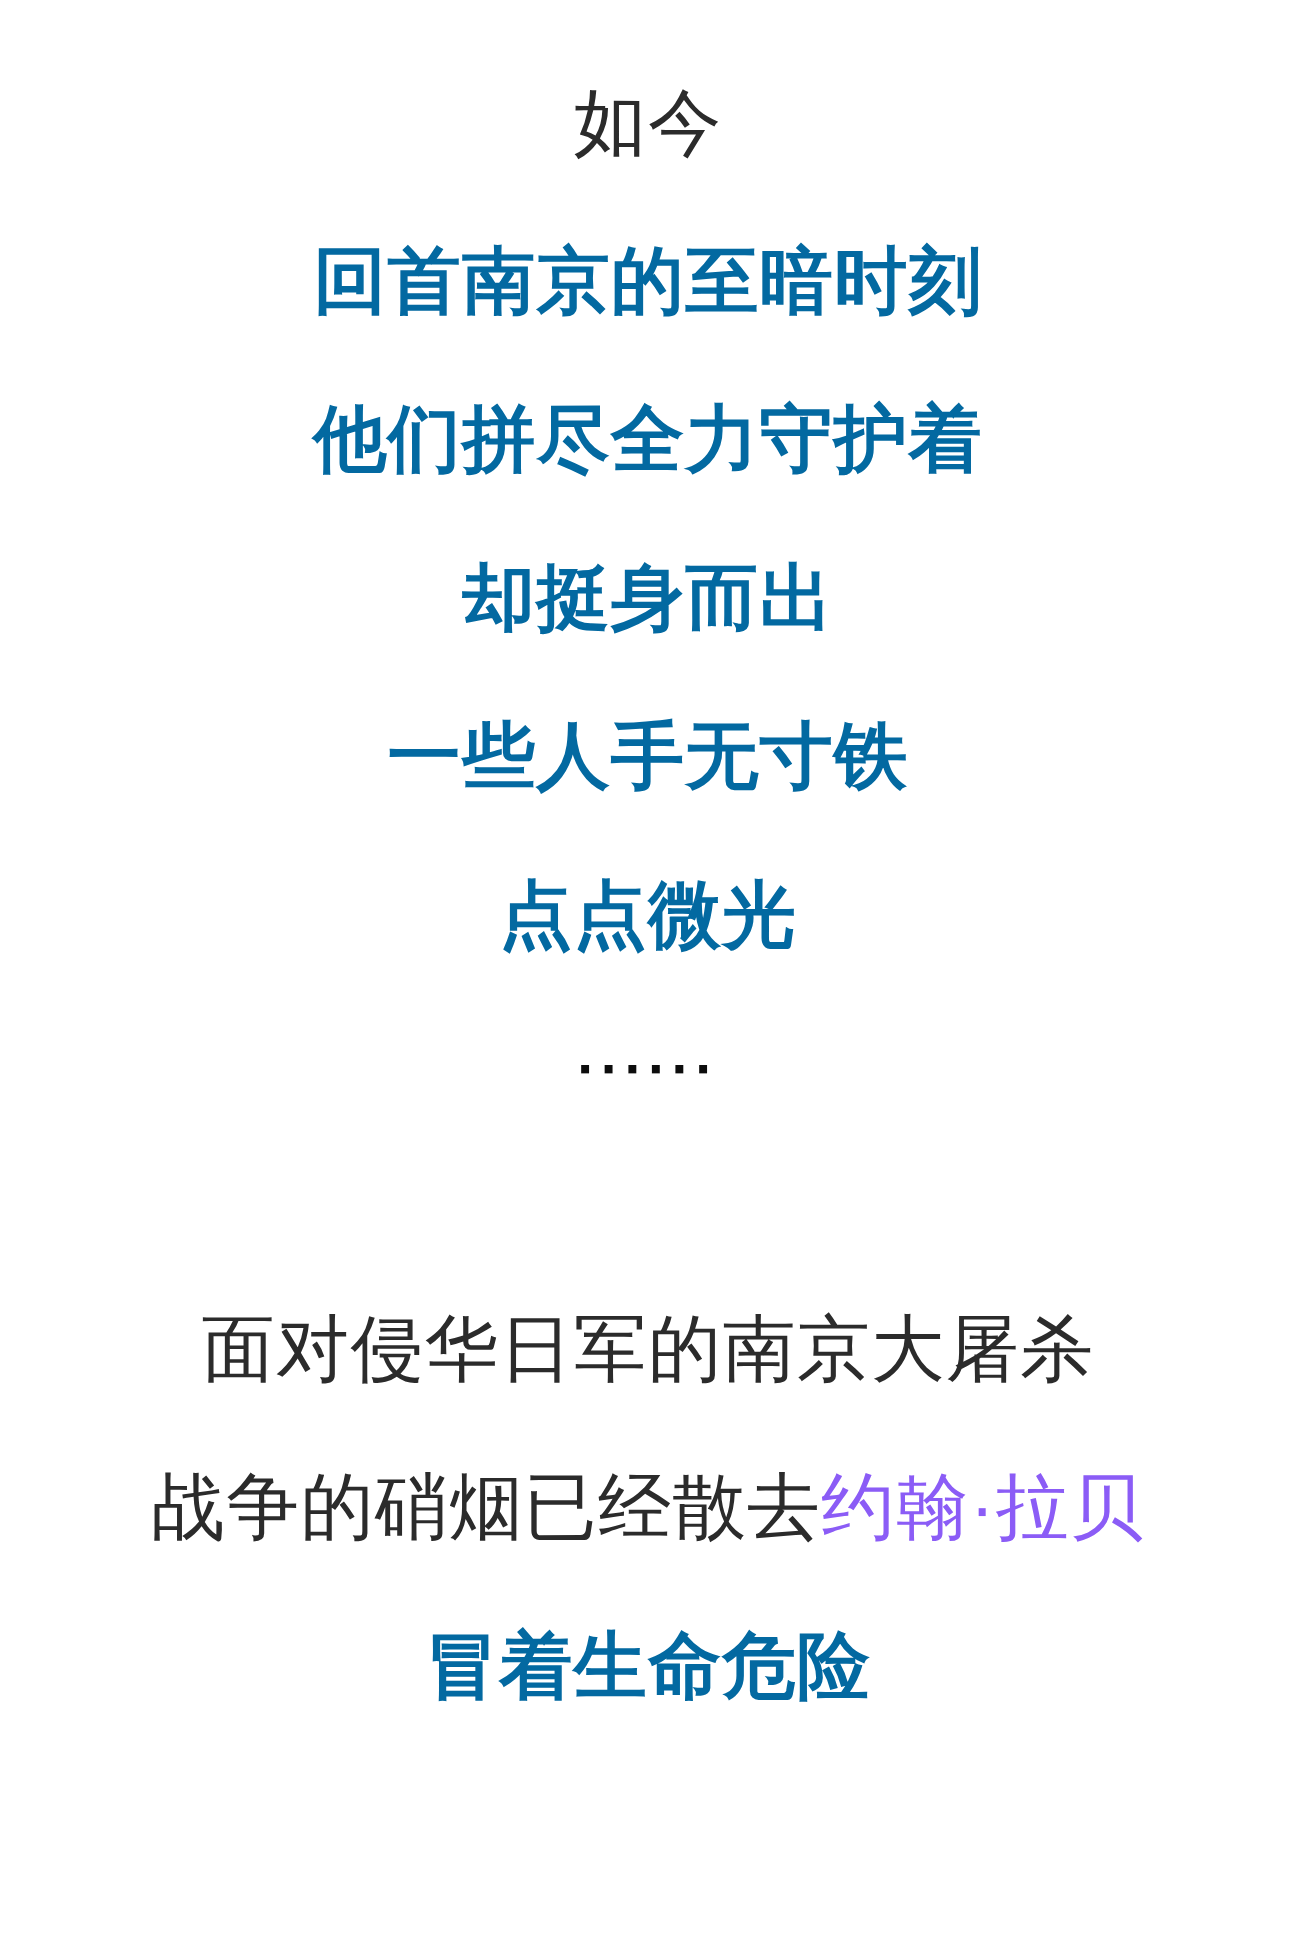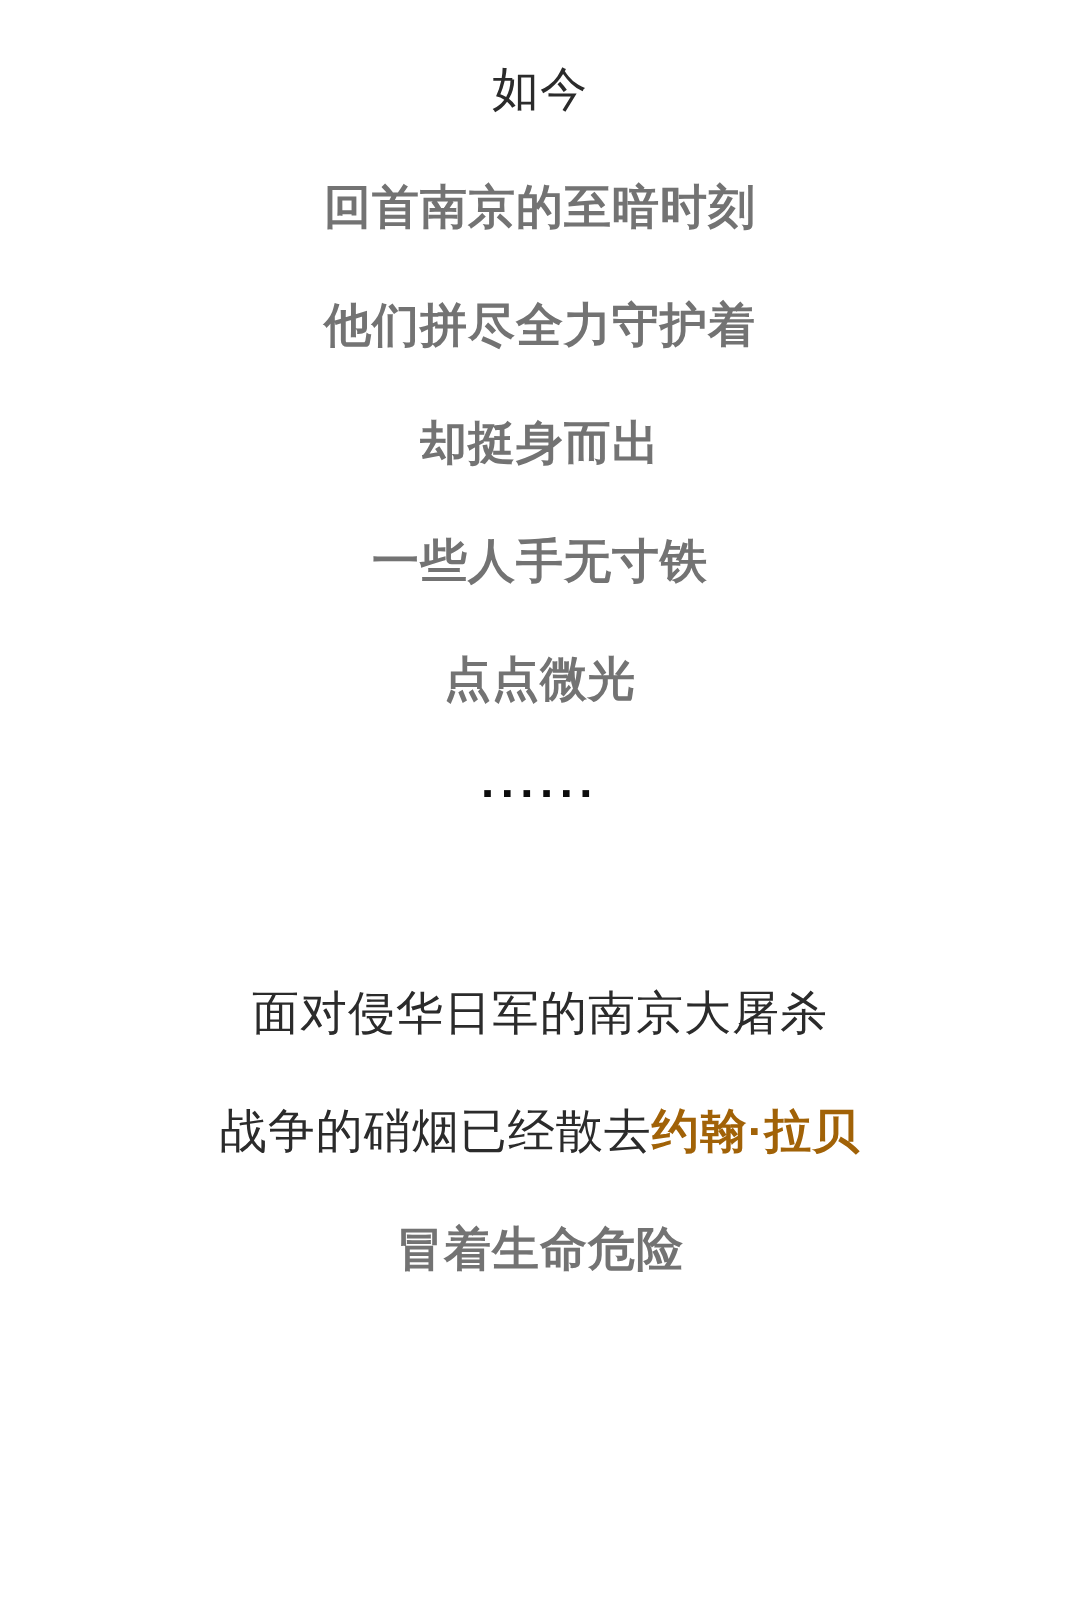--- a/index.html
+++ b/index.html
@@ -18,43 +18,43 @@
     box-sizing: border-box;
     padding: 6px 40px 0 40px;
     display: flex;
     flex-direction: column;
     align-items: center;
   }
   .line {
     display: block;
     width: 100%;
     text-align: center;
-    font-size: 47px;
+    font-size: 61px;
     line-height: 71px;
     letter-spacing: 1px;
     white-space: nowrap;
   }
   .line.regular {
     font-weight: 400;
     color: #2b2b2b;
   }
   .line.bold {
     font-weight: 700;
-    color: #737373;
+    color: #0369a1;
   }
   .line.dots {
     font-weight: 700;
     font-size: 47px;
     line-height: 64px;
     letter-spacing: 4px;
     color: #0d0d0d;
   }
   .line .em {
-    font-weight: 700;
-    color: #a16207;
+    font-weight: 400;
+    color: #8b5cf6;
   }
   .spacer {
     display: block;
     width: 100%;
     height: 58px;
   }
 </style>
 </head>
 <body>
 

